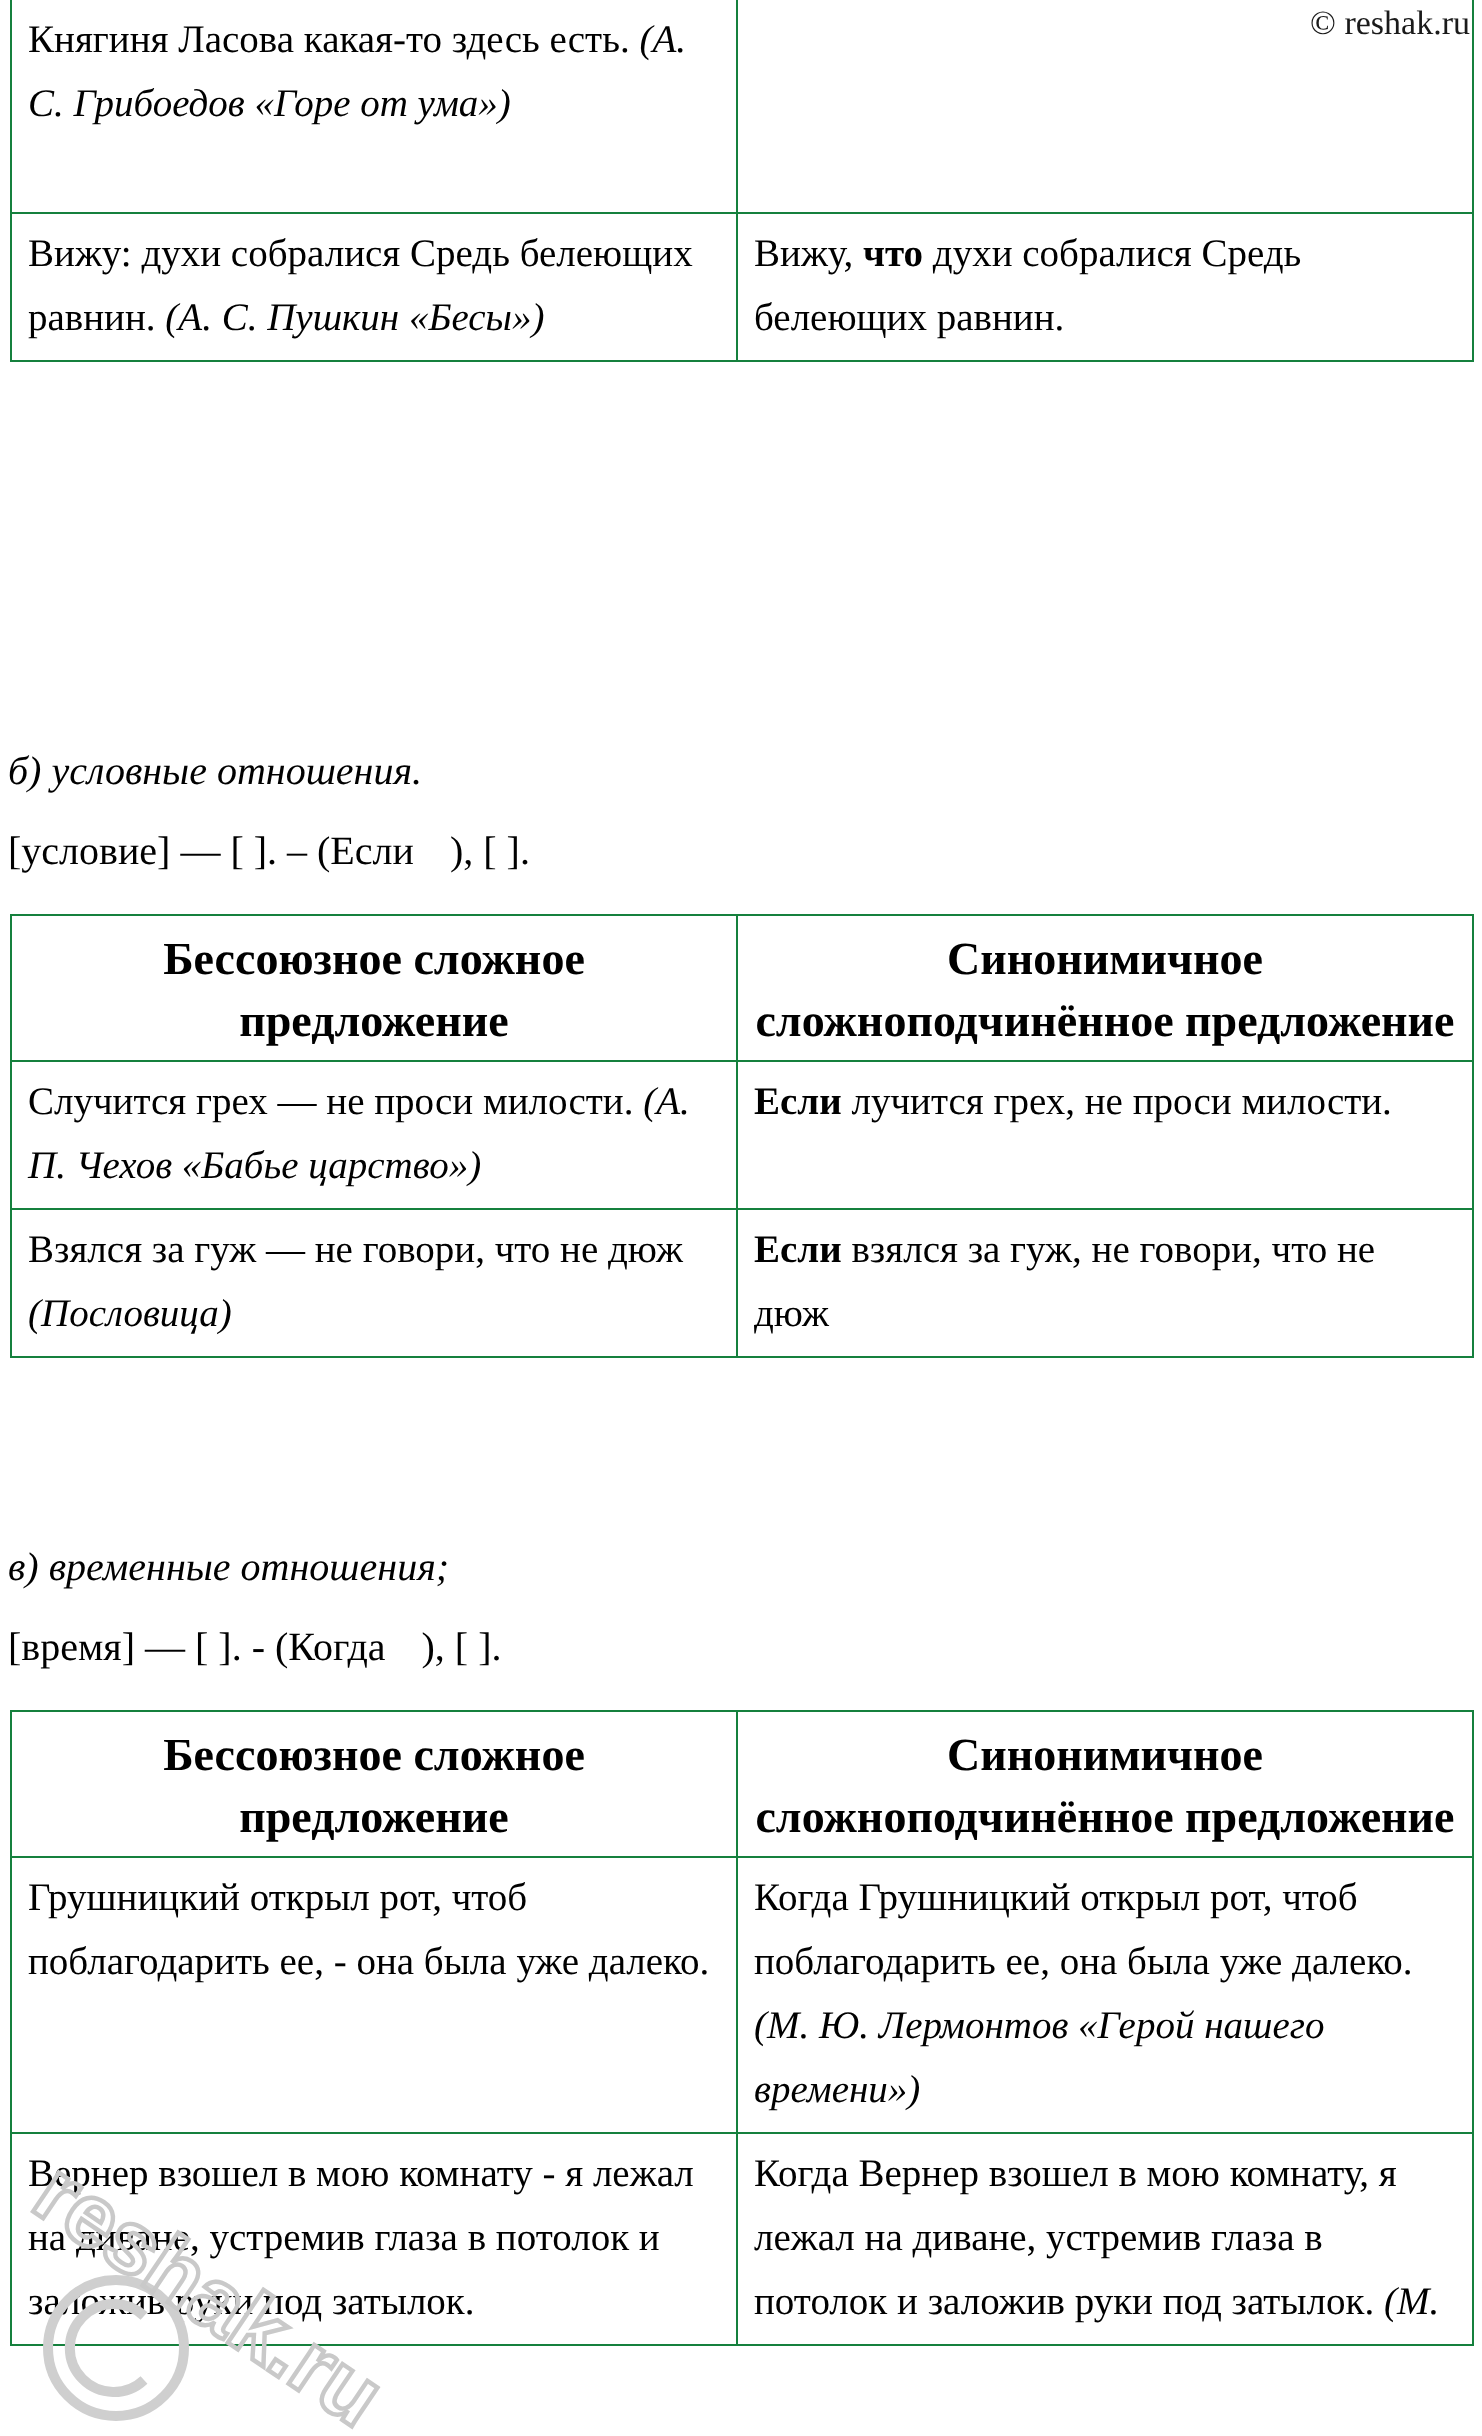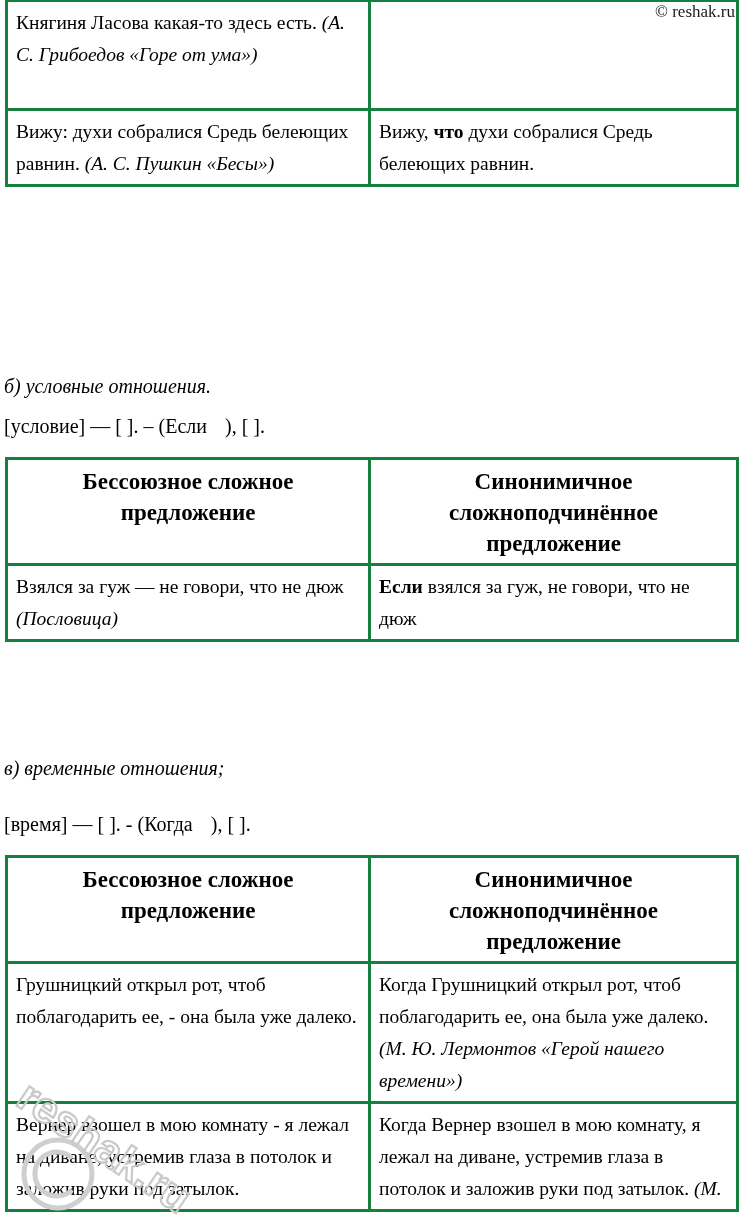--- a/index.html
+++ b/index.html
@@ -47,21 +47,21 @@
   
   table.grid {
     border-collapse: collapse;
     table-layout: fixed;
     width: 731px;
     position: absolute;
     left: 5px;
   }
   table.grid td,
   table.grid th {
-    border: 3px solid #15803d;
+    border: 1px solid #15803d;
     vertical-align: top;
     padding: 5px 8px 4px 8px;
     font-size: 19.5px;
     line-height: 32px;
     font-weight: normal;
     text-align: left;
   }
   table.grid col.c1 { width: 363px; }
   table.grid col.c2 { width: 368px; }
 
@@ -96,21 +96,21 @@
     left: 4px;
     font-size: 20px;
     line-height: 24px;
     white-space: nowrap;
   }
   .note.label { font-style: italic; }
   .note.formula { font-style: normal; }
 
   #note-b-label   { top: 374px; }
   #note-b-scheme  { top: 414px; }
-  #note-v-label   { top: 756px; }
+  #note-v-label   { top: 772px; }
   #note-v-scheme  { top: 812px; }
   .gap { display: inline-block; width: 18px; }
 </style>
 </head>
 <body>
 
 <div class="page">
 
   <div class="wm-top">© reshak.ru</div>
 
@@ -140,20 +140,24 @@
         <col class="c1">
         <col class="c2">
       </colgroup>
     <thead>
       <tr>
         <th class="hdr">Бессоюзное сложное предложение</th>
         <th class="hdr">Синонимичное сложноподчинённое предложение</th>
       </tr>
     </thead>
     <tbody>
+      <tr>
+        <td><span>Случится грех — не проси милости. </span><span class="it">(А. П. Чехов «Бабье царство»)</span></td>
+        <td><span class="bd">Если</span><span> лучится грех, не проси милости.</span></td>
+      </tr>
       <tr>
         <td><span>Взялся за гуж — не говори, что не дюж </span><span class="it">(Пословица)</span></td>
         <td><span class="bd">Если</span><span> взялся за гуж, не говори, что не дюж</span></td>
       </tr>
     </tbody>
   </table>
 
   <div class="note label" id="note-v-label">в) временные отношения;</div>
 
   <div class="note formula" id="note-v-scheme"><span>[время] — [  ]. - (Когда</span><span class="gap"></span><span>), [  ].</span></div>

